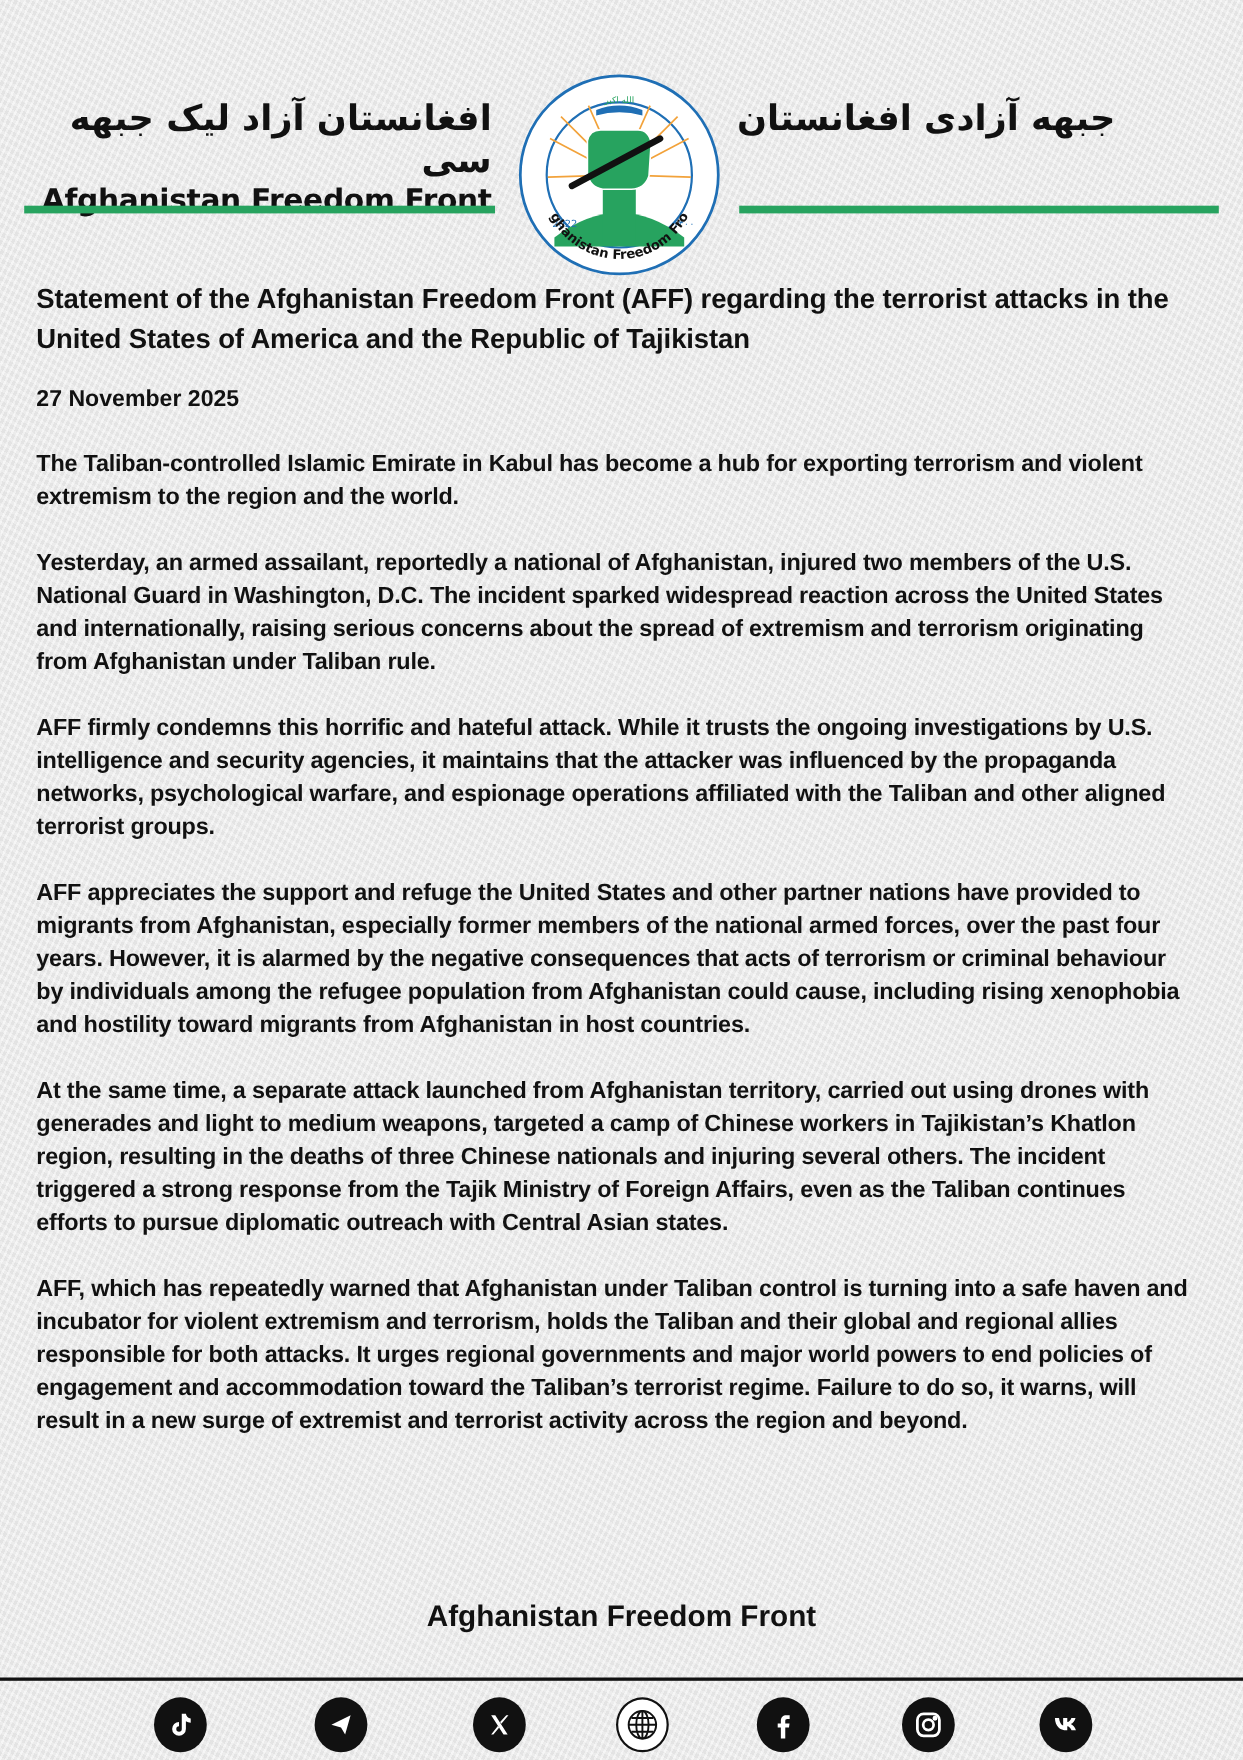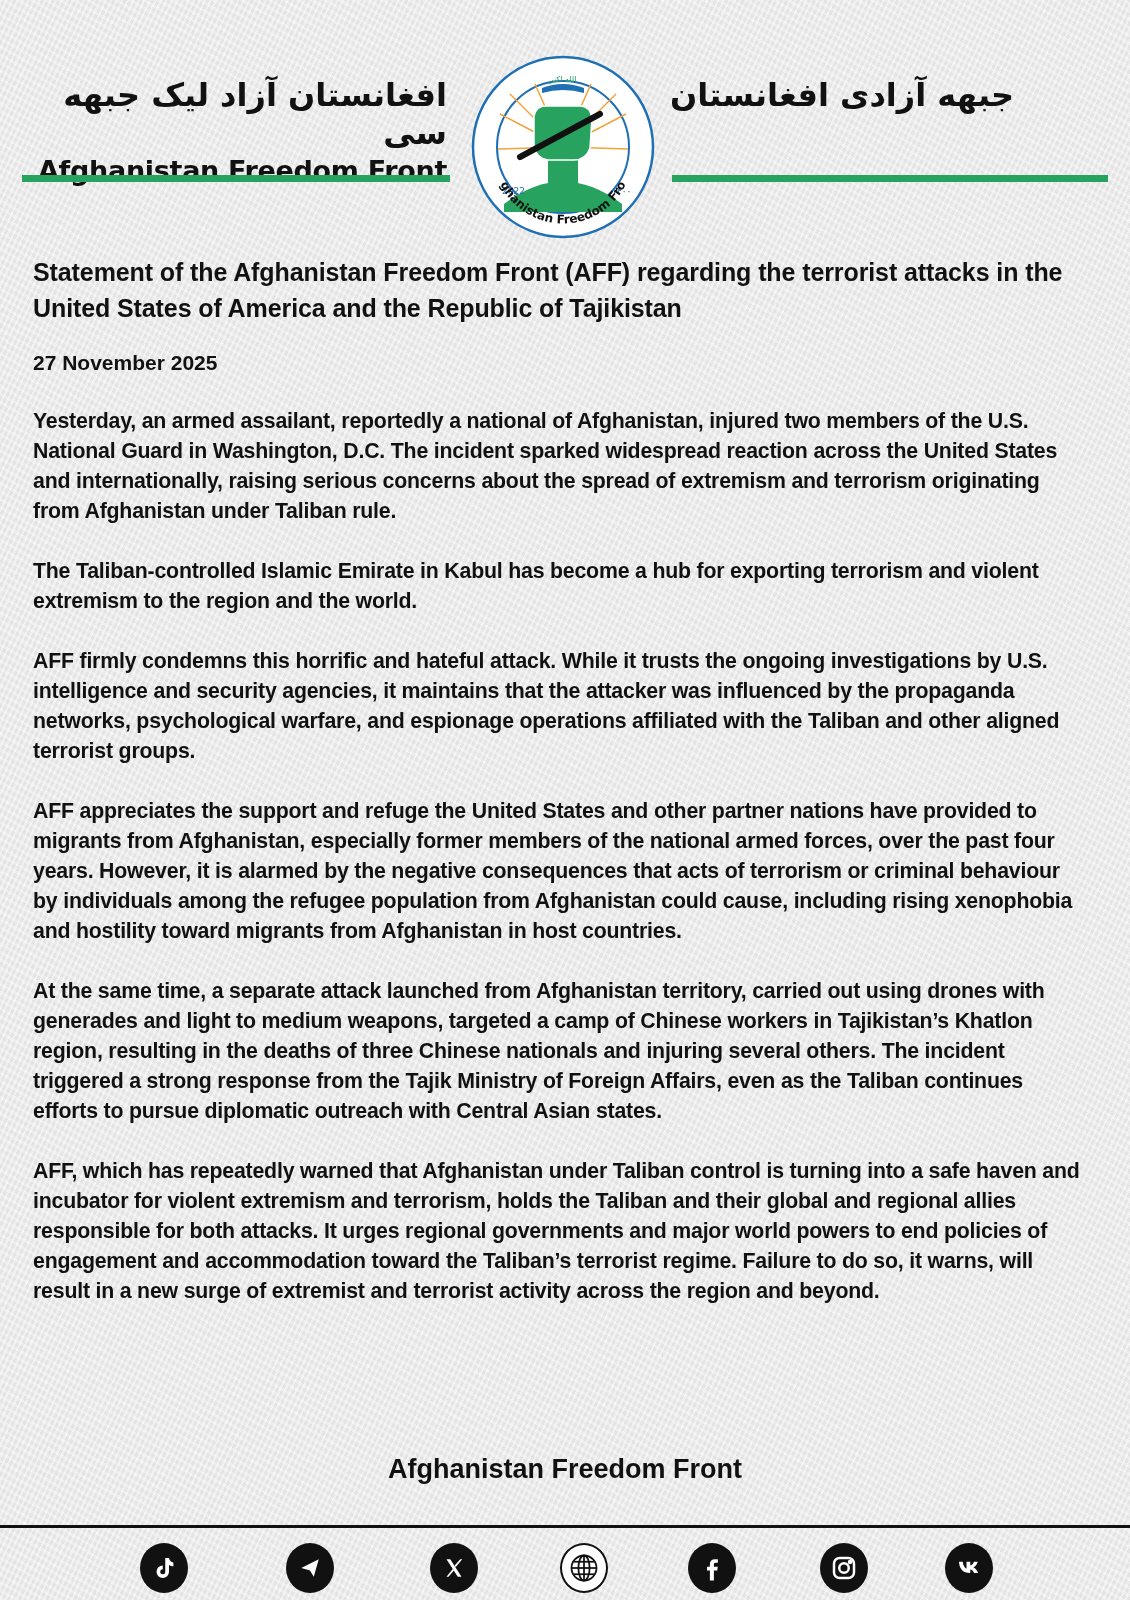--- a/index.html
+++ b/index.html
@@ -4,21 +4,21 @@
 <style>
   html, body { margin:0; padding:0; }
   body {
     width:1130px; height:1600px; overflow:hidden; position:relative;
     background:#ececec;
     background-image:
       repeating-linear-gradient(115deg, rgba(255,255,255,0.35) 0 2px, rgba(0,0,0,0.02) 2px 5px),
       repeating-linear-gradient(30deg, rgba(255,255,255,0.25) 0 3px, rgba(0,0,0,0.015) 3px 7px);
     font-family:"Liberation Sans", sans-serif; color:#111;
   }
-  .header { position:absolute; top:4px; left:0; width:903px; height:230px;padding-left:40px; }
+  .header { position:absolute; top:16px; left:0; width:903px; height:230px;padding-left:40px; }
   .hl { position:absolute; left:22px; top:72px; width:425px; text-align:right; }
   .hr { position:absolute; left:670px; top:72px; width:420px; text-align:left; }
   .fa { font-family:"DejaVu Sans", sans-serif; font-weight:bold; font-size:32px; line-height:38px; direction:rtl; }
   .en { font-family:"DejaVu Sans", sans-serif; font-weight:bold; font-size:27px; line-height:38px; letter-spacing:-0.3px; }
   .gline { position:absolute; height:7px; background:#27a35f; top:171px; }
   .logo { position:absolute; left:470px; top:50px; width:186px; height:186px; }
   .main { position:absolute; left:33px; top:254px; width:1050px; }
   .title { font-weight:bold; font-size:25px; line-height:36px; margin:0 0 22px 0; letter-spacing:-0.1px; }
   .date { font-weight:bold; font-size:21px; line-height:30px; margin:0 0 28px 0; }
   .p { font-weight:bold; font-size:21.3px; line-height:30px; margin:0 0 30px 0; letter-spacing:-0.2px; }
@@ -67,22 +67,22 @@
 
   <div class="hr">
     <div class="fa" style="letter-spacing:3px;">جبهه آزادی افغانستان</div>
   </div>
   <div class="gline" style="left:672px; width:436px;"></div>
 </div>
 
 <div class="main">
   <div class="title">Statement of the Afghanistan Freedom Front (AFF) regarding the terrorist attacks in the United States of America and the Republic of Tajikistan</div>
   <div class="date">27 November 2025</div>
+  <div class="p">The Taliban-controlled Islamic Emirate in Kabul has become a hub for exporting terrorism and violent extremism to the region and the world.</div>
   <div class="p">Yesterday, an armed assailant, reportedly a national of Afghanistan, injured two members of the U.S. National Guard in Washington, D.C. The incident sparked widespread reaction across the United States and internationally, raising serious concerns about the spread of extremism and terrorism originating from Afghanistan under Taliban rule.</div>
-  <div class="p">The Taliban-controlled Islamic Emirate in Kabul has become a hub for exporting terrorism and violent extremism to the region and the world.</div>
   <div class="p">AFF firmly condemns this horrific and hateful attack. While it trusts the ongoing investigations by U.S. intelligence and security agencies, it maintains that the attacker was influenced by the propaganda networks, psychological warfare, and espionage operations affiliated with the Taliban and other aligned terrorist groups.</div>
   <div class="p">AFF appreciates the support and refuge the United States and other partner nations have provided to migrants from Afghanistan, especially former members of the national armed forces, over the past four years. However, it is alarmed by the negative consequences that acts of terrorism or criminal behaviour by individuals among the refugee population from Afghanistan could cause, including rising xenophobia and hostility toward migrants from Afghanistan in host countries.</div>
   <div class="p">At the same time, a separate attack launched from Afghanistan territory, carried out using drones with generades and light to medium weapons, targeted a camp of Chinese workers in Tajikistan’s Khatlon region, resulting in the deaths of three Chinese nationals and injuring several others. The incident triggered a strong response from the Tajik Ministry of Foreign Affairs, even as the Taliban continues efforts to pursue diplomatic outreach with Central Asian states.</div>
   <div class="p">AFF, which has repeatedly warned that Afghanistan under Taliban control is turning into a safe haven and incubator for violent extremism and terrorism, holds the Taliban and their global and regional allies responsible for both attacks. It urges regional governments and major world powers to end policies of engagement and accommodation toward the Taliban’s terrorist regime. Failure to do so, it warns, will result in a new surge of extremist and terrorist activity across the region and beyond.</div>
 </div>
 
 <div class="sig">Afghanistan Freedom Front</div>
 
 <div class="hrline"></div>
 

